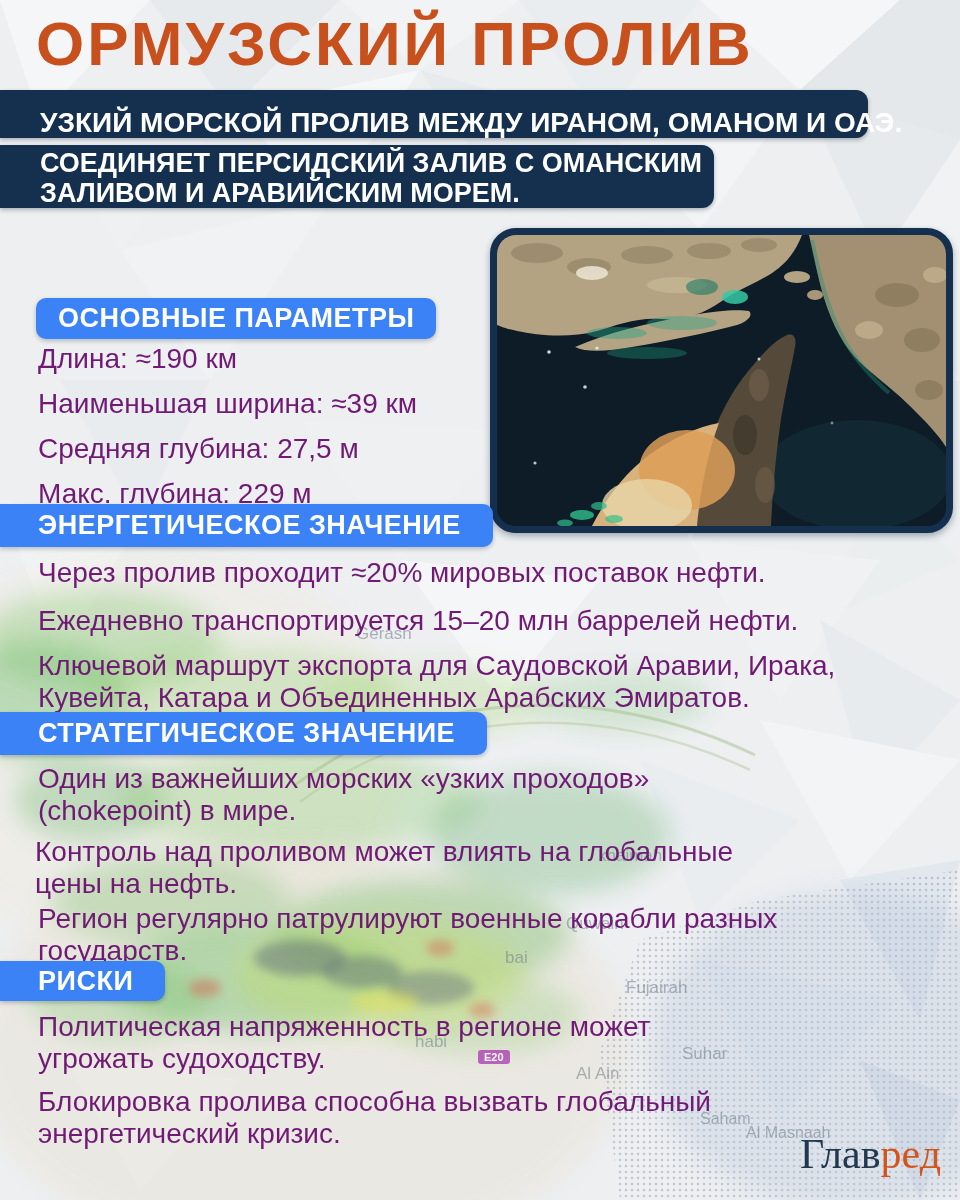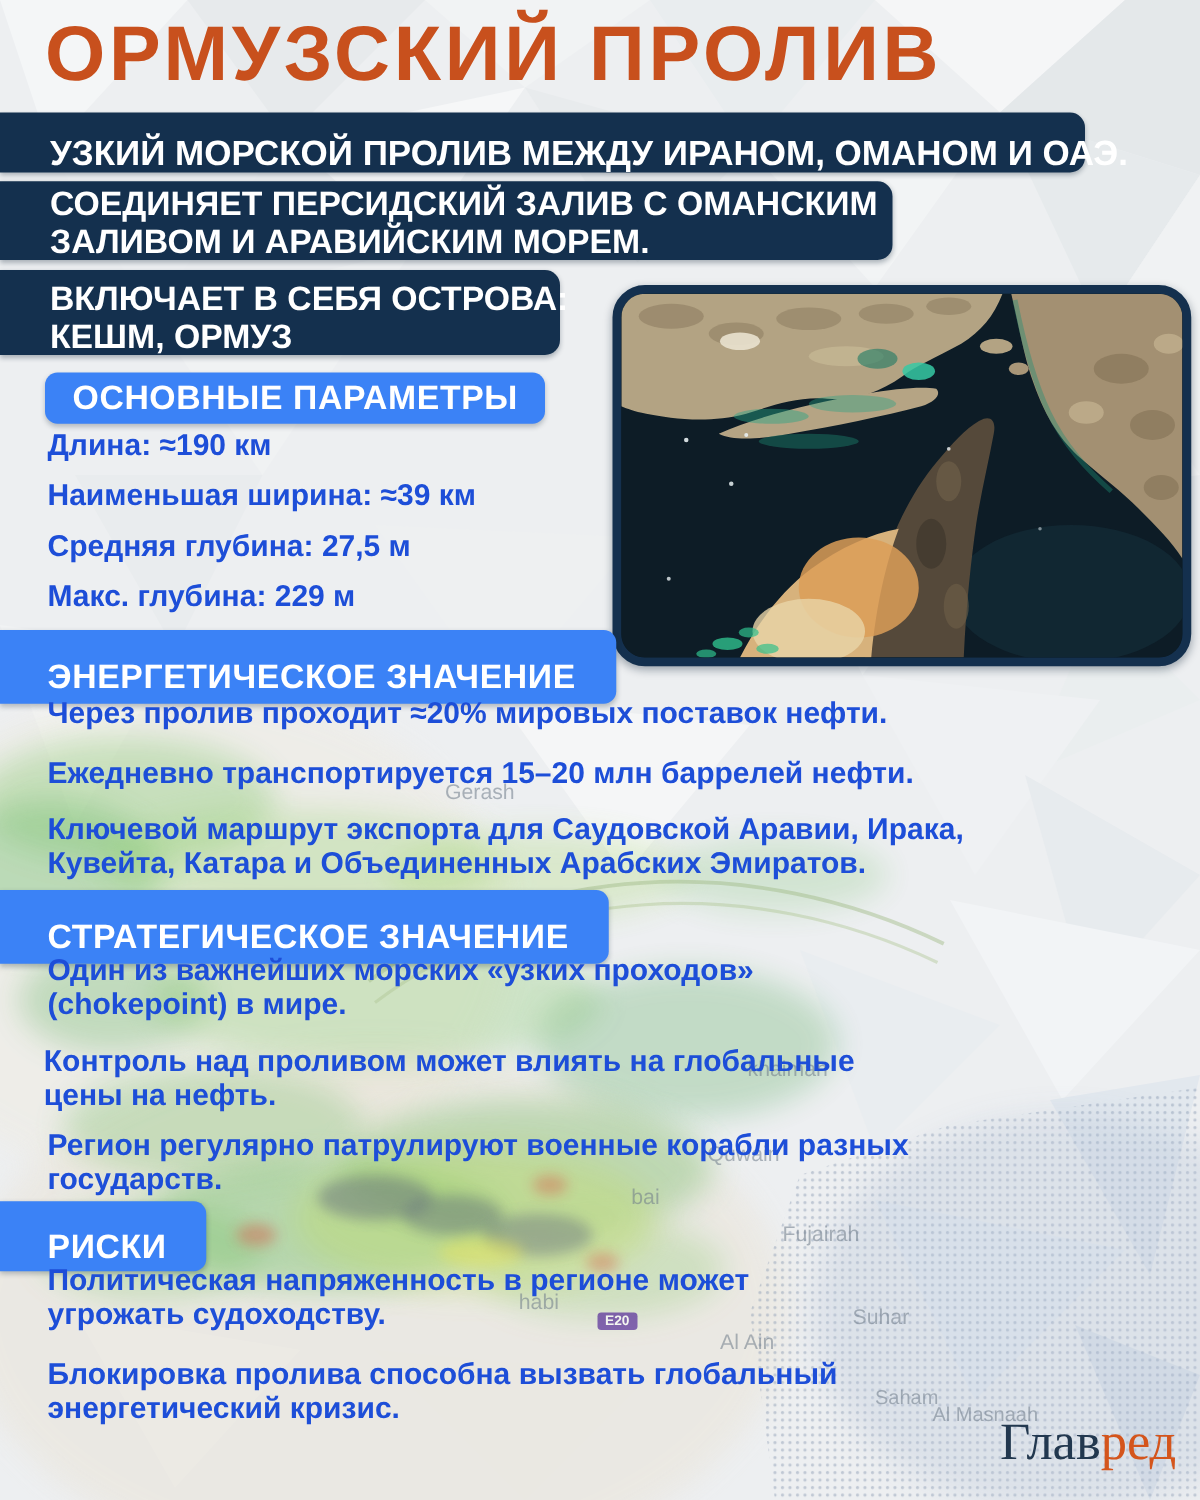--- a/index.html
+++ b/index.html
@@ -5,46 +5,46 @@
   html,body{margin:0;padding:0;}
   .page{position:relative;width:960px;height:1200px;overflow:hidden;background:#edeff1;
         font-family:"Liberation Sans",sans-serif;}
   svg{display:block;}
 
   
   .bg-poly{position:absolute;left:0;top:0;z-index:0;}
   .bg-map{position:absolute;left:0;top:540px;width:960px;height:660px;z-index:1;opacity:.82;}
   .maplbl{position:absolute;z-index:2;color:#6f7c8a;opacity:.55;font-size:17px;}
   .maplbl.small{font-size:16px;}
-  .roadbadge{position:absolute;z-index:2;background:#4c1d95;color:#fff;font-size:11px;font-weight:700;
+  .roadbadge{position:absolute;z-index:2;background:#a21caf;color:#fff;font-size:11px;font-weight:700;
              padding:1px 6px;border-radius:3px;opacity:.65;}
 
   
   .content{position:absolute;left:0;top:0;width:781px;height:1200px;z-index:5;}
   .title{position:absolute;left:36px;top:8px;margin:0;font-size:62px;font-weight:800;
          color:#c8501d;letter-spacing:3px;white-space:nowrap;}
   .banner{position:absolute;background:#14304e;color:#ffffff;font-weight:700;
           display:flex;flex-direction:column;justify-content:flex-end;
           padding-left:40px;box-sizing:border-box;border-radius:0 12px 12px 0;
           box-shadow:0 2px 4px rgba(10,30,50,.3);}
   .banner .bl{display:block;white-space:nowrap;line-height:1.12;}
   .b1{left:0;top:90px;width:868px;height:48px;font-size:28px;}
   .b2{left:0;top:145px;width:714px;height:63px;font-size:27px;}
   .b3{left:0;top:216px;width:448px;height:68px;font-size:27px;}
 
   .sec-header{position:absolute;background:#3b82f6;color:#fff;font-weight:700;font-size:27px;
               letter-spacing:.5px;display:inline-flex;align-items:center;white-space:nowrap;
               box-shadow:0 2px 4px rgba(10,30,50,.25);}
   .h-params{left:36px;top:298px;height:41px;border-radius:10px;padding:0 22px;}
-  .h-flush{left:0;border-radius:0 10px 10px 0;padding:16px 32px 0 38px;}
+  .h-flush{left:0;border-radius:0 10px 10px 0;padding:0 32px 0 38px;}
   .h-energy{top:504px;height:43px;}
   .h-strategy{top:712px;height:43px;}
   .h-risks{top:961px;height:40px;}
 
-  .bodytext{position:absolute;color:#1d4ed8;font-weight:700;font-size:24px;line-height:1.14;}
+  .bodytext{position:absolute;color:#701a75;font-weight:400;font-size:28px;line-height:1.14;}
   .bodytext .ln{display:block;white-space:nowrap;}
   .params-list{left:38px;top:343px;}
   .param-item{margin-bottom:13px;white-space:nowrap;}
   .p-e1{left:38px;top:557px;}
   .p-e2{left:38px;top:605px;}
   .p-e3{left:38px;top:650px;}
   .p-s1{left:38px;top:763px;}
   .p-s2{left:35px;top:836px;}
   .p-s3{left:38px;top:903px;}
   .p-r1{left:38px;top:1011px;}
@@ -160,24 +160,20 @@
 
     <h1 class="title">ОРМУЗСКИЙ ПРОЛИВ</h1>
 
     <div class="banner b1">
       <span class="bl">УЗКИЙ МОРСКОЙ ПРОЛИВ МЕЖДУ ИРАНОМ, ОМАНОМ И ОАЭ.</span>
     </div>
     <div class="banner b2">
       <span class="bl">СОЕДИНЯЕТ ПЕРСИДСКИЙ ЗАЛИВ С ОМАНСКИМ</span>
       <span class="bl">ЗАЛИВОМ И АРАВИЙСКИМ МОРЕМ.</span>
     </div>
-    <div class="banner b3">
-      <span class="bl">ВКЛЮЧАЕТ В СЕБЯ ОСТРОВА:</span>
-      <span class="bl">КЕШМ, ОРМУЗ</span>
-    </div>
 
     <div class="sat">
       <svg width="449" height="291" viewBox="0 0 449 291" preserveAspectRatio="none">
         <rect x="0" y="0" width="449" height="291" fill="#0d1c26"></rect>
         <ellipse cx="360" cy="240" rx="95" ry="55" fill="#16323e" opacity=".5"></ellipse>
 
         <path d="M0,0 H305 C298,18 288,30 272,40 C250,52 235,58 225,66 C205,80 185,86 165,84
                  C140,82 120,90 100,96 C70,104 40,100 20,96 C10,94 5,92 0,90 Z" fill="#b3a383"></path>
         <ellipse cx="40" cy="18" rx="26" ry="10" fill="#8a7a5e" opacity=".55"></ellipse>
         <ellipse cx="92" cy="32" rx="22" ry="9" fill="#8a7a5e" opacity=".5"></ellipse>

